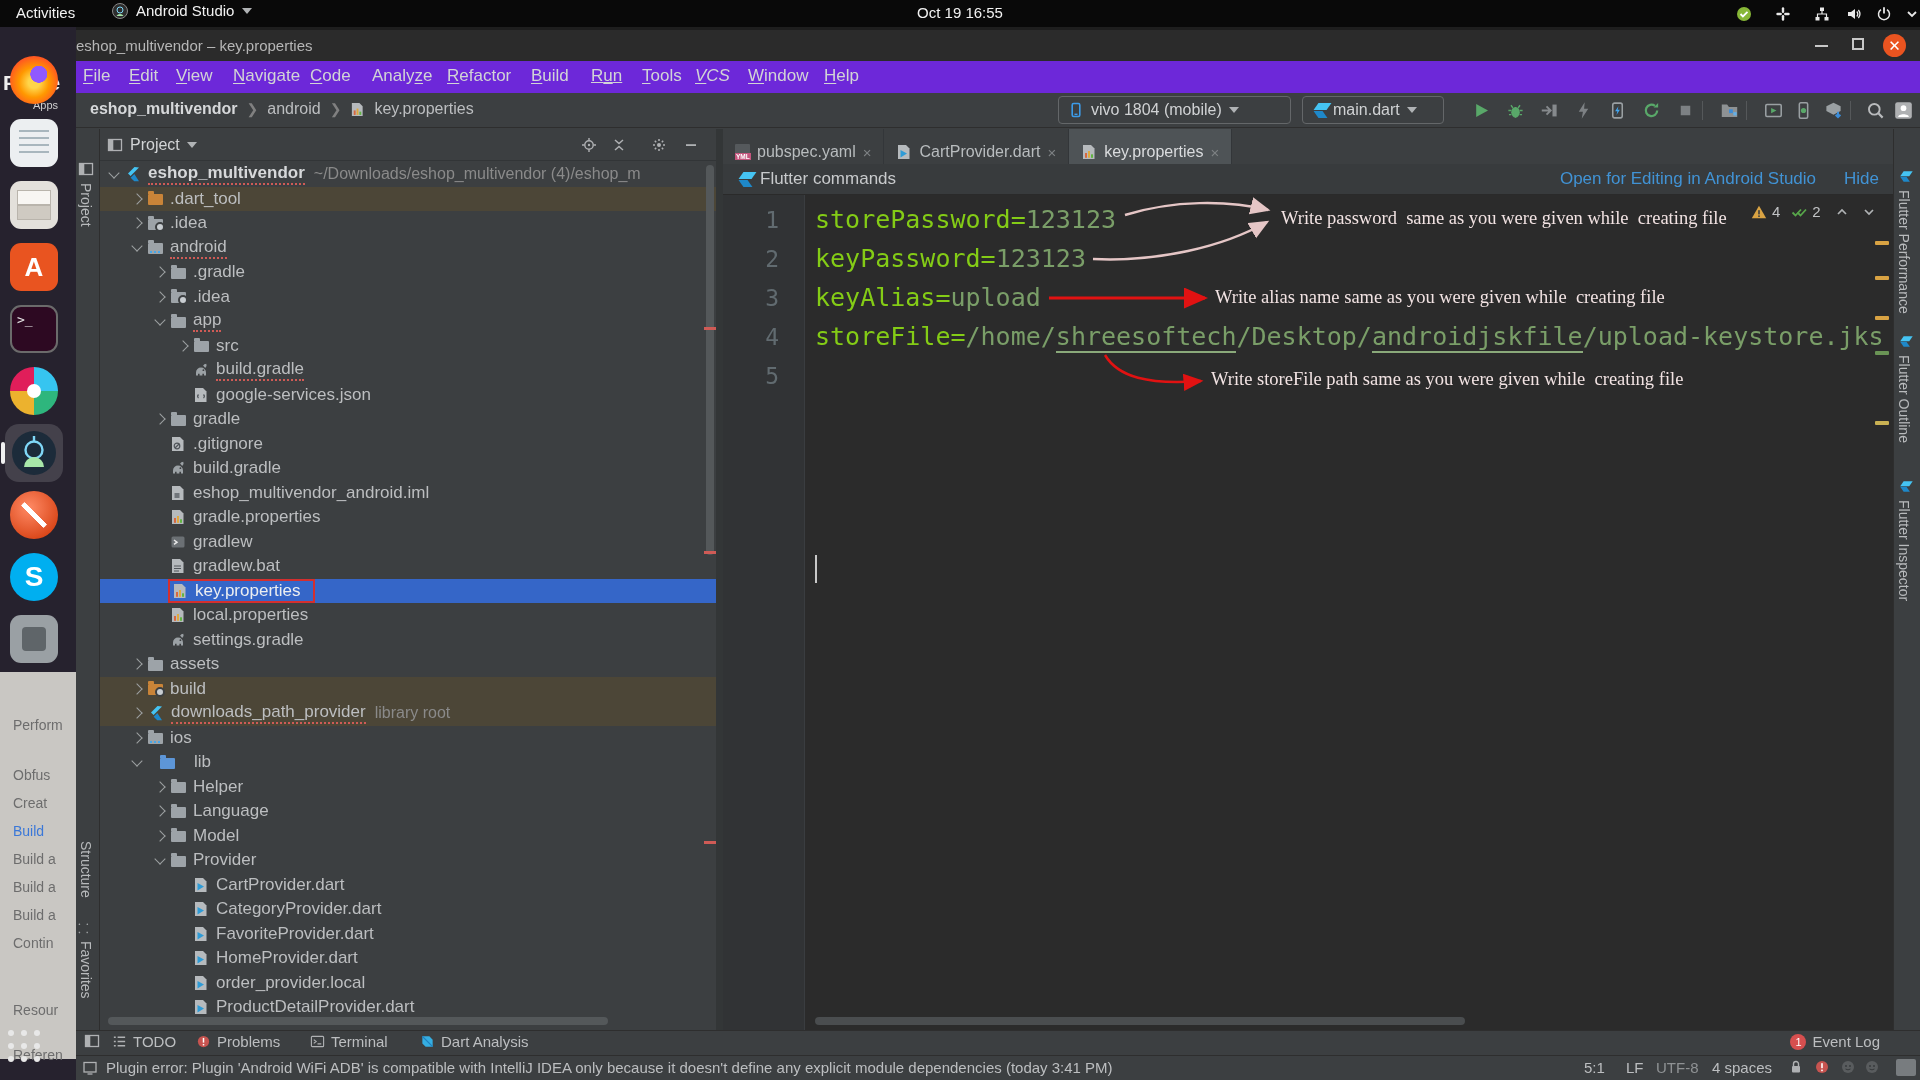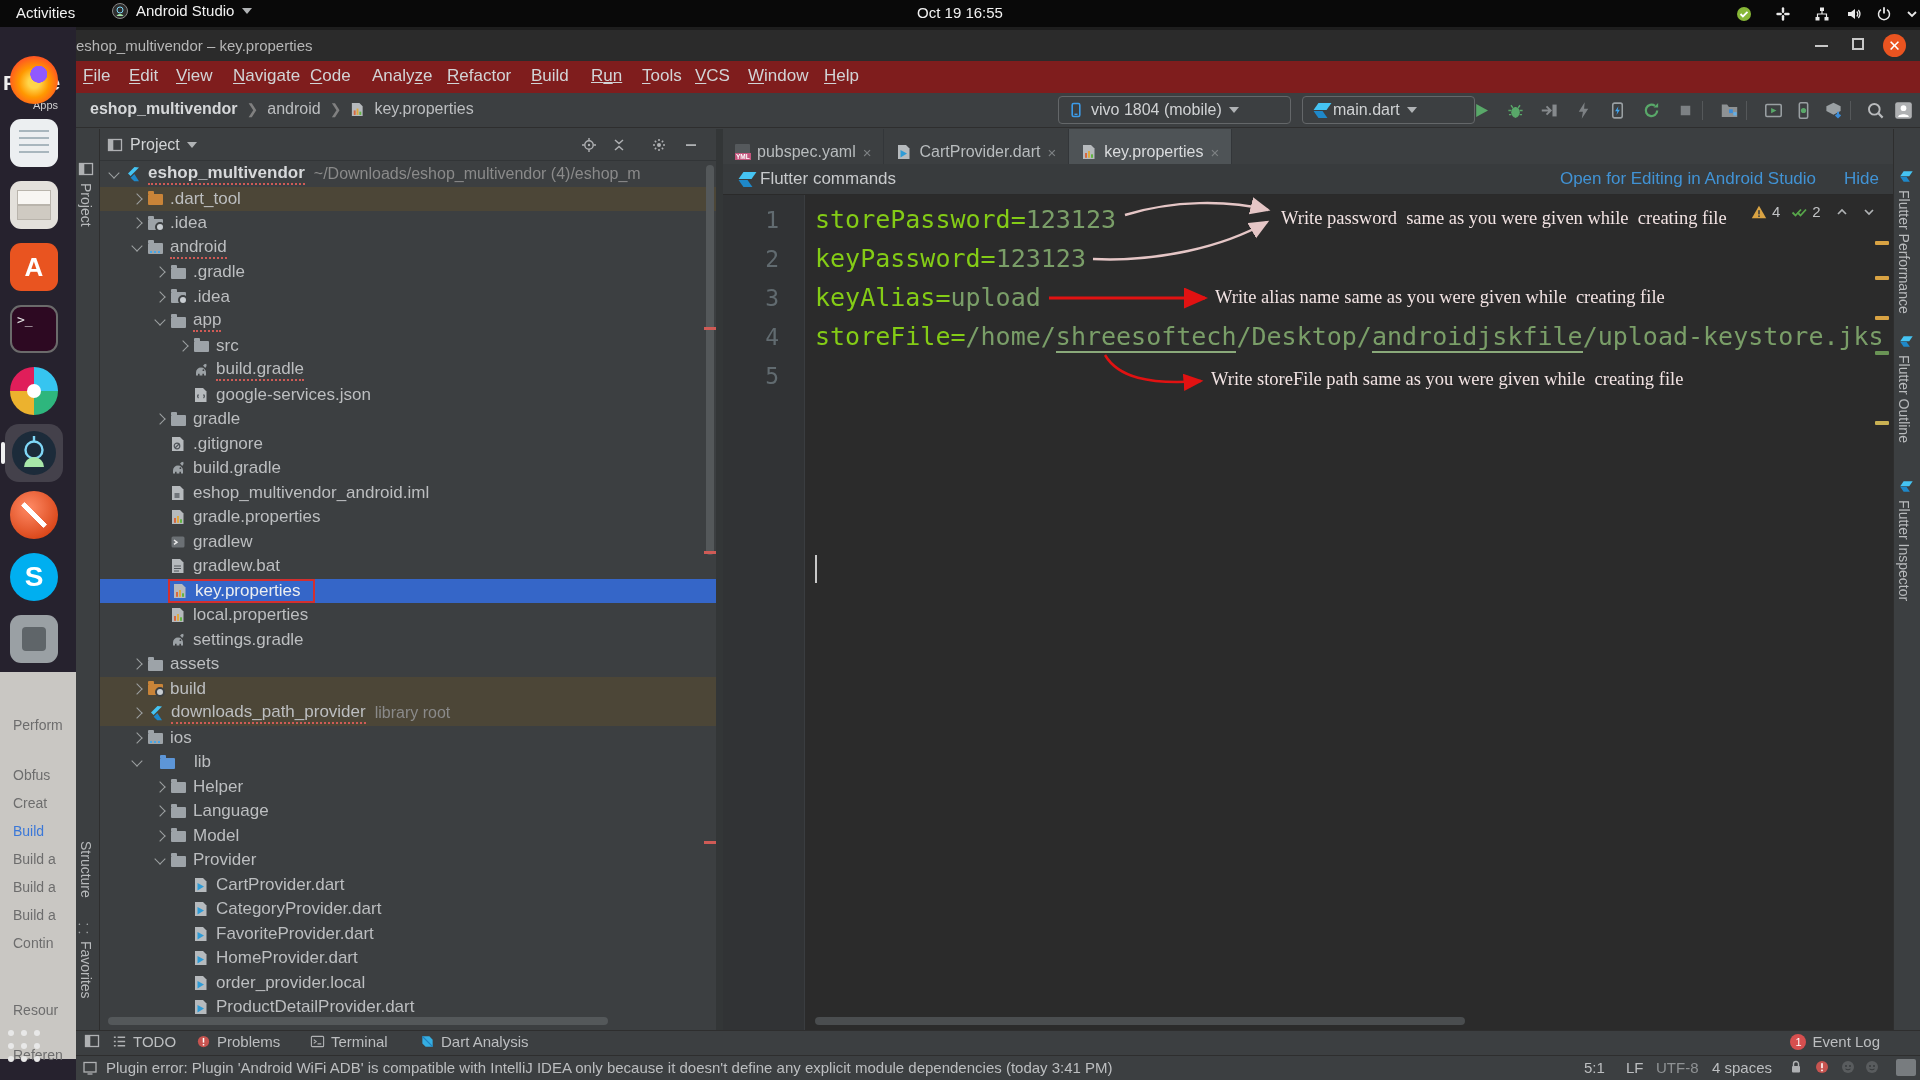--- a/index.html
+++ b/index.html
@@ -46,21 +46,21 @@
     box-shadow:-13px -13px 0 #e8e8e8,0 -13px 0 #e8e8e8,13px -13px 0 #e8e8e8,-13px 0 0 #e8e8e8,13px 0 0 #e8e8e8,-13px 13px 0 #e8e8e8,0 13px 0 #e8e8e8,13px 13px 0 #e8e8e8}
 
   
   #ide{position:absolute;left:76px;top:30px;width:1844px;height:1050px;background:#3c3f41}
   #titlebar{position:absolute;left:0;top:0;right:0;height:31px;background:#2b2b2b;color:#b6b6b6;font-size:15px}
   #wtitle{position:absolute;left:0;right:0;top:7px;text-align:left}
   #btn-min{position:absolute;right:92px;top:15px;width:13px;height:2px;background:#c8c8c8}
   #btn-max{position:absolute;right:56px;top:8px;width:12px;height:12px;border:2px solid #c8c8c8}
   #btn-close{position:absolute;right:14px;top:4px;width:23px;height:23px;border-radius:50%;background:#ea5420;color:#fff;font-size:15px;display:flex;align-items:center;justify-content:center}
 
-  #menubar{position:absolute;left:0;top:31px;right:0;height:32px;background:#7f1d1d;color:#d2d4d6;font-size:17px}
+  #menubar{position:absolute;left:0;top:31px;right:0;height:32px;background:#6d28d9;color:#d2d4d6;font-size:17px}
   .menu-item{position:absolute;top:5px}
   .menu-item u{text-decoration:underline;text-underline-offset:2px}
 
   #toolbar{position:absolute;left:0;top:63px;right:0;height:35px;background:#3c3f41;border-bottom:1px solid #2e2e2e}
   #breadcrumb{position:absolute;left:14px;top:7px;display:flex;align-items:center;gap:9px;font-size:16px;color:#bcbec0}
   #breadcrumb .bc-root{font-weight:bold;color:#d6d8da}
   #breadcrumb .bc-sep{color:#808080;font-size:14px}
   .combo{position:absolute;top:3px;height:28px;border:1px solid #646769;border-radius:4px;display:flex;align-items:center;gap:7px;padding:0 9px;color:#d0d2d4;font-size:16px}
   .combo .caret,#appmenu .caret{width:0;height:0;border-left:5px solid transparent;border-right:5px solid transparent;border-top:6px solid #b0b3b5}
   .tbico{position:absolute;top:8px;width:19px;height:19px}
@@ -248,21 +248,21 @@
       <span class="menu-item" style="left: 7px;"><u>F</u>ile</span>
       <span class="menu-item" style="left: 53px;"><u>E</u>dit</span>
       <span class="menu-item" style="left: 100px;"><u>V</u>iew</span>
       <span class="menu-item" style="left: 157px;"><u>N</u>avigate</span>
       <span class="menu-item" style="left: 234px;"><u>C</u>ode</span>
       <span class="menu-item" style="left: 296px;">Analy<u>z</u>e</span>
       <span class="menu-item" style="left: 371px;"><u>R</u>efactor</span>
       <span class="menu-item" style="left: 455px;"><u>B</u>uild</span>
       <span class="menu-item" style="left: 515px; text-decoration: underline;">R<u>u</u>n</span>
       <span class="menu-item" style="left: 566px;"><u>T</u>ools</span>
-      <span class="menu-item" style="left: 619px;"><u>V</u>CS</span>
+      <span class="menu-item" style="left: 619px; font-style: italic;"><u>V</u>CS</span>
       <span class="menu-item" style="left: 672px;"><u>W</u>indow</span>
       <span class="menu-item" style="left: 748px;"><u>H</u>elp</span>
     </div>
 
   <div id="toolbar">
     <div id="breadcrumb">
         <span class="bc-root">eshop_multivendor</span>
         <span class="bc-sep">❯</span>
         <span>android</span>
         <span class="bc-sep">❯</span>
@@ -279,21 +279,21 @@
     <div class="combo" id="device-combo" style="left:982px;width:233px">
       <span class="icw" id="phone-ic">
           <svg width="16" height="16" viewBox="0 0 16 16">
             <rect x="4.2" y="1.5" width="7.6" height="13" rx="1.5" stroke="#3c9be8" stroke-width="1.6" fill="none"></rect>
             <path d="M6.5 12.3 h3" stroke="#3c9be8" stroke-width="1.4"></path>
           </svg>
         </span>
       <span>vivo 1804 (mobile)</span>
       <span class="caret"></span>
     </div>
-    <div class="combo" id="config-combo" style="left:1226px;width:173px">
+    <div class="combo" id="config-combo" style="left:1226px;width:142px">
       <span class="ic-flutter"></span>
       <span>main.dart</span>
       <span class="caret"></span>
     </div>
     <div id="tb-icons">
         <span class="icw tbico" style="left: 1396px;">
           <svg width="19" height="19" viewBox="0 0 16 16">
             <path d="M3.5 2.5 L13.5 8 L3.5 13.5 Z" fill="#59a869"></path>
           </svg>
         </span>

